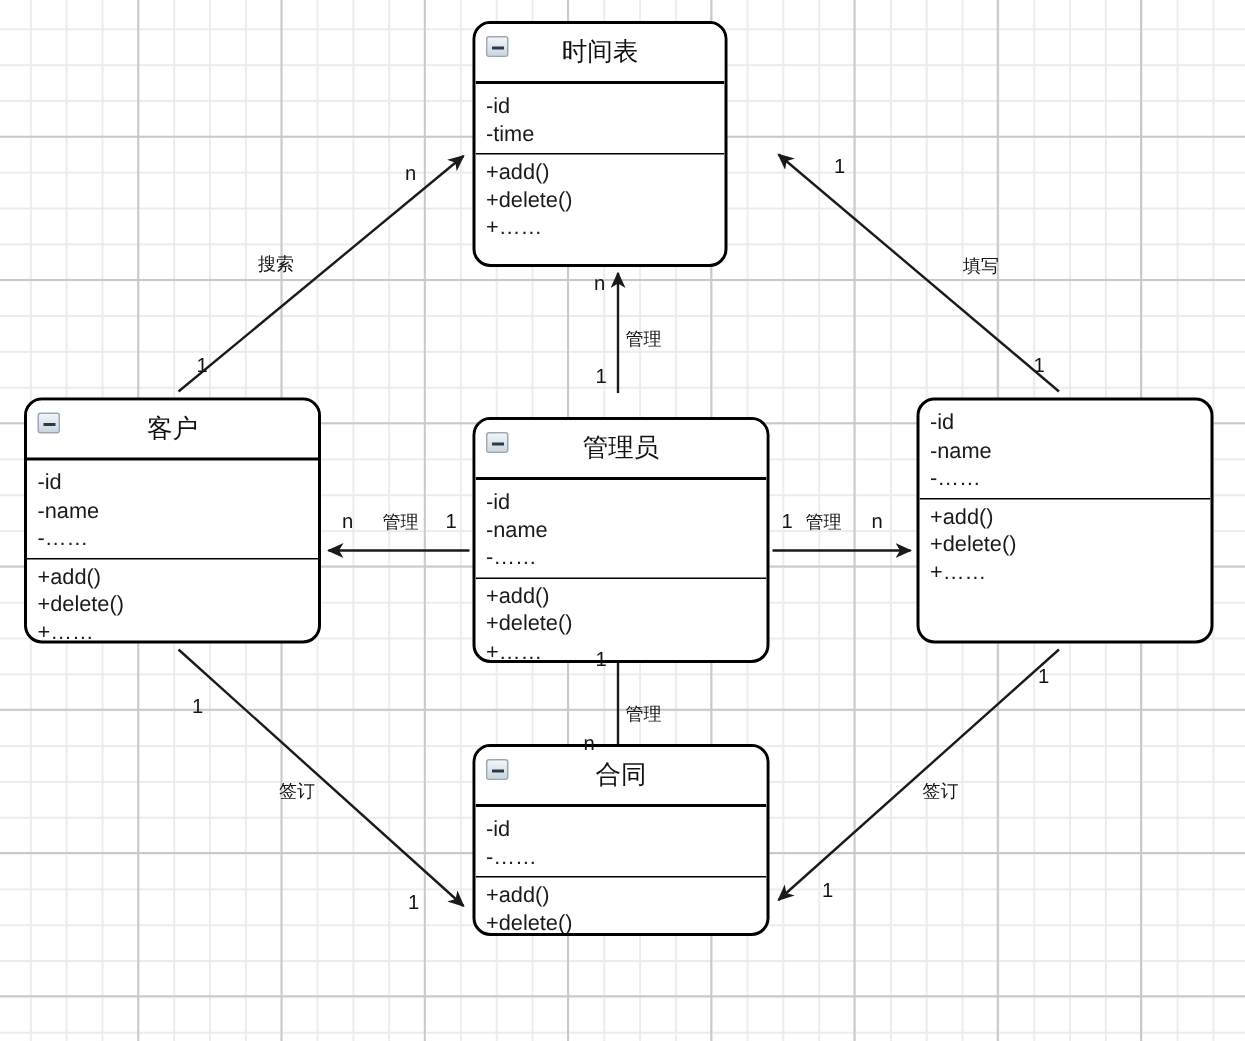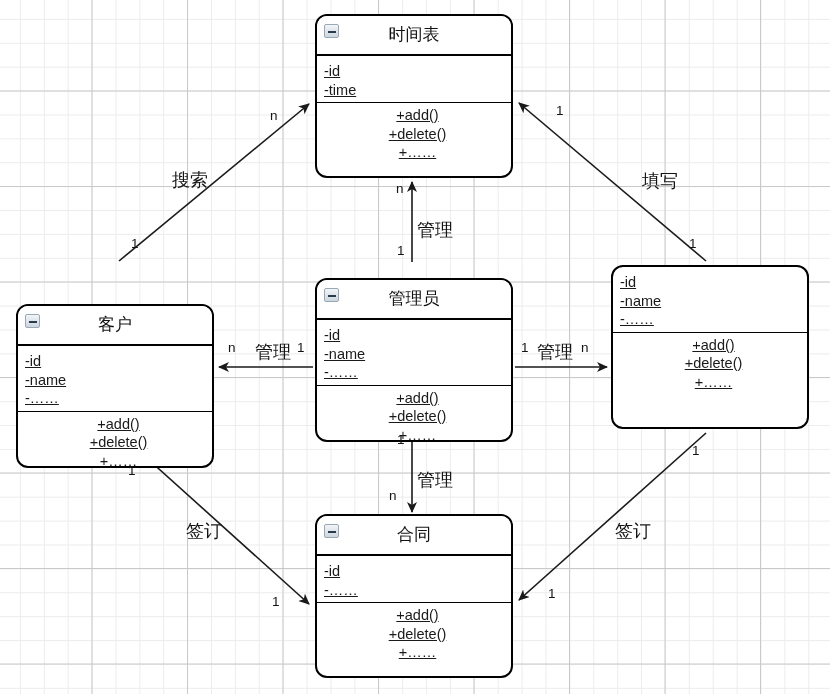--- a/index.html
+++ b/index.html
@@ -74,32 +74,30 @@
     width: 8px;
     height: 2px;
     background: #2a3a4a;
   }
   .uml-attrs {
     padding: 6px 0 3px 7px;
     border-bottom: 1.6px solid #000000;
   }
   .uml-ops {
     padding: 3px 0 6px 7px;
-    text-align: center;
   }
   .uml-line {
     font-size: 14.5px;
     line-height: 18.5px;
     color: #1a1a1a;
     white-space: nowrap;
-    text-decoration: underline;
   }
   .edge-label {
     position: absolute;
-    font-size: 18px;
+    font-size: 12px;
     color: #141414;
     white-space: nowrap;
   }
   .mult-label {
     position: absolute;
     font-size: 13.5px;
     color: #141414;
     white-space: nowrap;
   }
 </style>
@@ -125,37 +123,37 @@
 
     <line x1="515" y1="367" x2="607" y2="367" stroke="#1a1a1a" stroke-width="1.6" marker-end="url(#arrowOpen)"></line>
 
     <line x1="412" y1="432" x2="412" y2="512" stroke="#1a1a1a" stroke-width="1.6" marker-end="url(#arrowOpen)"></line>
 
     <line x1="119" y1="433" x2="309" y2="604" stroke="#1a1a1a" stroke-width="1.6" marker-end="url(#arrowOpen)"></line>
 
     <line x1="706" y1="433" x2="519" y2="600" stroke="#1a1a1a" stroke-width="1.6" marker-end="url(#arrowOpen)"></line>
   </svg>
 
-  <div class="umlbox" style="left:315px; top:14px; width:198px; height:164px;">
+  <div class="umlbox" style="left:315px; top:14px; width:170px; height:164px;">
     <div class="uml-title">
       <span class="collapse-icon"></span>
       <span>时间表</span>
     </div>
     <div class="uml-attrs">
       <div class="uml-line">-id</div>
       <div class="uml-line">-time</div>
     </div>
     <div class="uml-ops">
       <div class="uml-line">+add()</div>
       <div class="uml-line">+delete()</div>
       <div class="uml-line">+……</div>
     </div>
   </div>
 
-  <div class="umlbox" style="left:16px; top:265px; width:198px; height:164px;margin-top:39px;">
+  <div class="umlbox" style="left:16px; top:265px; width:198px; height:164px;">
     <div class="uml-title">
       <span class="collapse-icon"></span>
       <span>客户</span>
     </div>
     <div class="uml-attrs">
       <div class="uml-line">-id</div>
       <div class="uml-line">-name</div>
       <div class="uml-line">-……</div>
     </div>
     <div class="uml-ops">
@@ -188,21 +186,21 @@
       <div class="uml-line">-name</div>
       <div class="uml-line">-……</div>
     </div>
     <div class="uml-ops">
       <div class="uml-line">+add()</div>
       <div class="uml-line">+delete()</div>
       <div class="uml-line">+……</div>
     </div>
   </div>
 
-  <div class="umlbox" style="left:315px; top:514px; width:198px; height:164px;">
+  <div class="umlbox" style="left:315px; top:496px; width:198px; height:128px;">
     <div class="uml-title">
       <span class="collapse-icon"></span>
       <span>合同</span>
     </div>
     <div class="uml-attrs">
       <div class="uml-line">-id</div>
       <div class="uml-line">-……</div>
     </div>
     <div class="uml-ops">
       <div class="uml-line">+add()</div>

